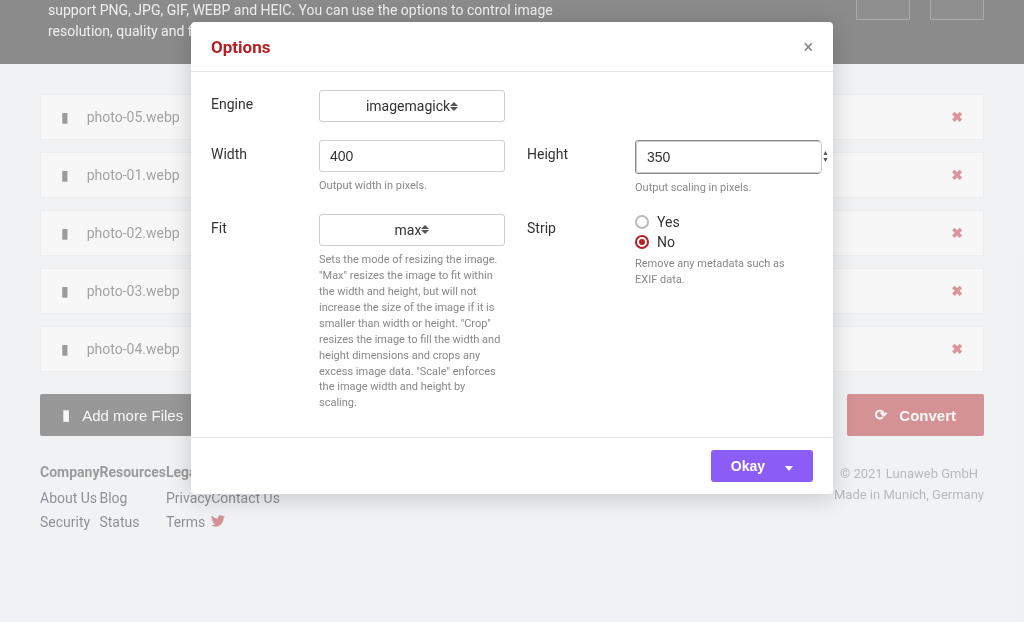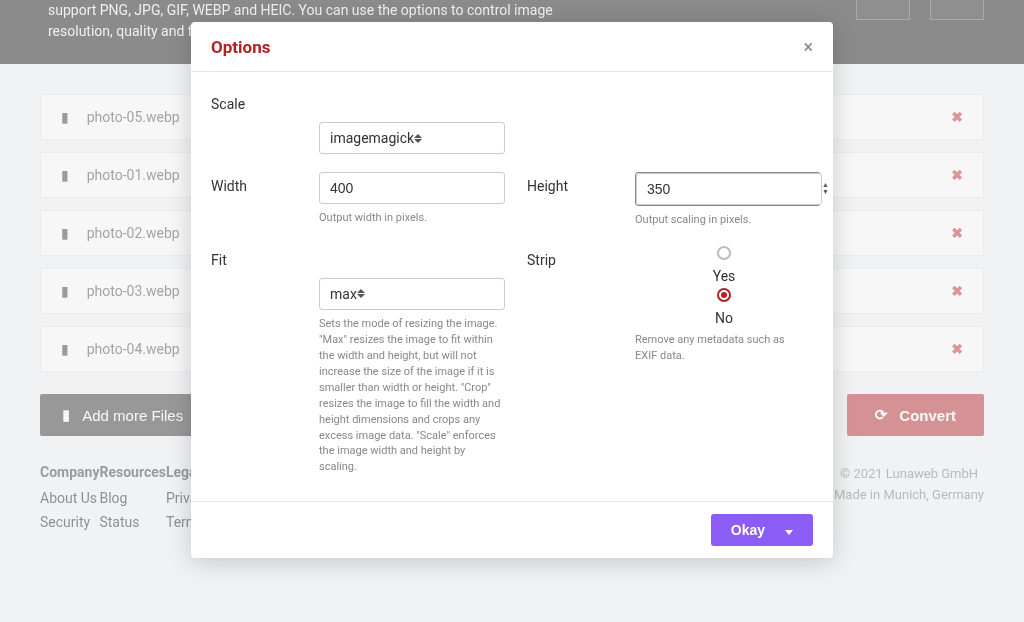--- a/index.html
+++ b/index.html
@@ -166,24 +166,23 @@
     width: 186px;
     font-size: 14px;
     padding: 7px 10px;
     border: 1px solid #ccc;
     border-radius: 3px;
     background: #fff;
     color: #333;
   }
   .select {
     display: flex;
-    justify-content: flex-start;
-    align-items: center;
-    cursor: pointer;
-    margin-top: 32px;
+    justify-content: center;
+    align-items: center;
+    cursor: pointer;
   }
   .spinner-input {
     display: flex;
     align-items: center;
     width: 186px;
     border: 1px solid #888;
     border-radius: 3px;
     padding: 0;
   }
   .spinner-input input {
@@ -212,21 +211,20 @@
     max-width: 190px;
   }
   .radio-group { display: flex; flex-direction: column; gap: 4px; }
   .radio {
     display: flex;
     align-items: center;
     gap: 8px;
     font-size: 14px;
     color: #333;
     cursor: pointer;
-    flex-direction: column;
   }
   .radio .dot {
     width: 14px; height: 14px;
     border-radius: 50%;
     border: 2px solid #bbb;
     display: inline-flex;
     align-items: center;
     justify-content: center;
   }
   .radio.checked .dot { border-color: #b32125; }
@@ -358,21 +356,21 @@
 <div class="overlay">
   <div class="modal">
     <div class="modal-header">
       <h3>Options</h3>
       <span class="modal-close">×</span>
     </div>
     <div class="modal-body">
 
       <div class="opt-row">
         <div class="opt-col">
-          <div class="opt-label">Scale</div>
+          <div class="opt-label">Engine</div>
           <div class="opt-field">
             <div class="select">
               <span>imagemagick</span>
               <span class="updn"></span>
             </div>
           </div>
         </div>
         <div class="opt-col"></div>
       </div>
 

